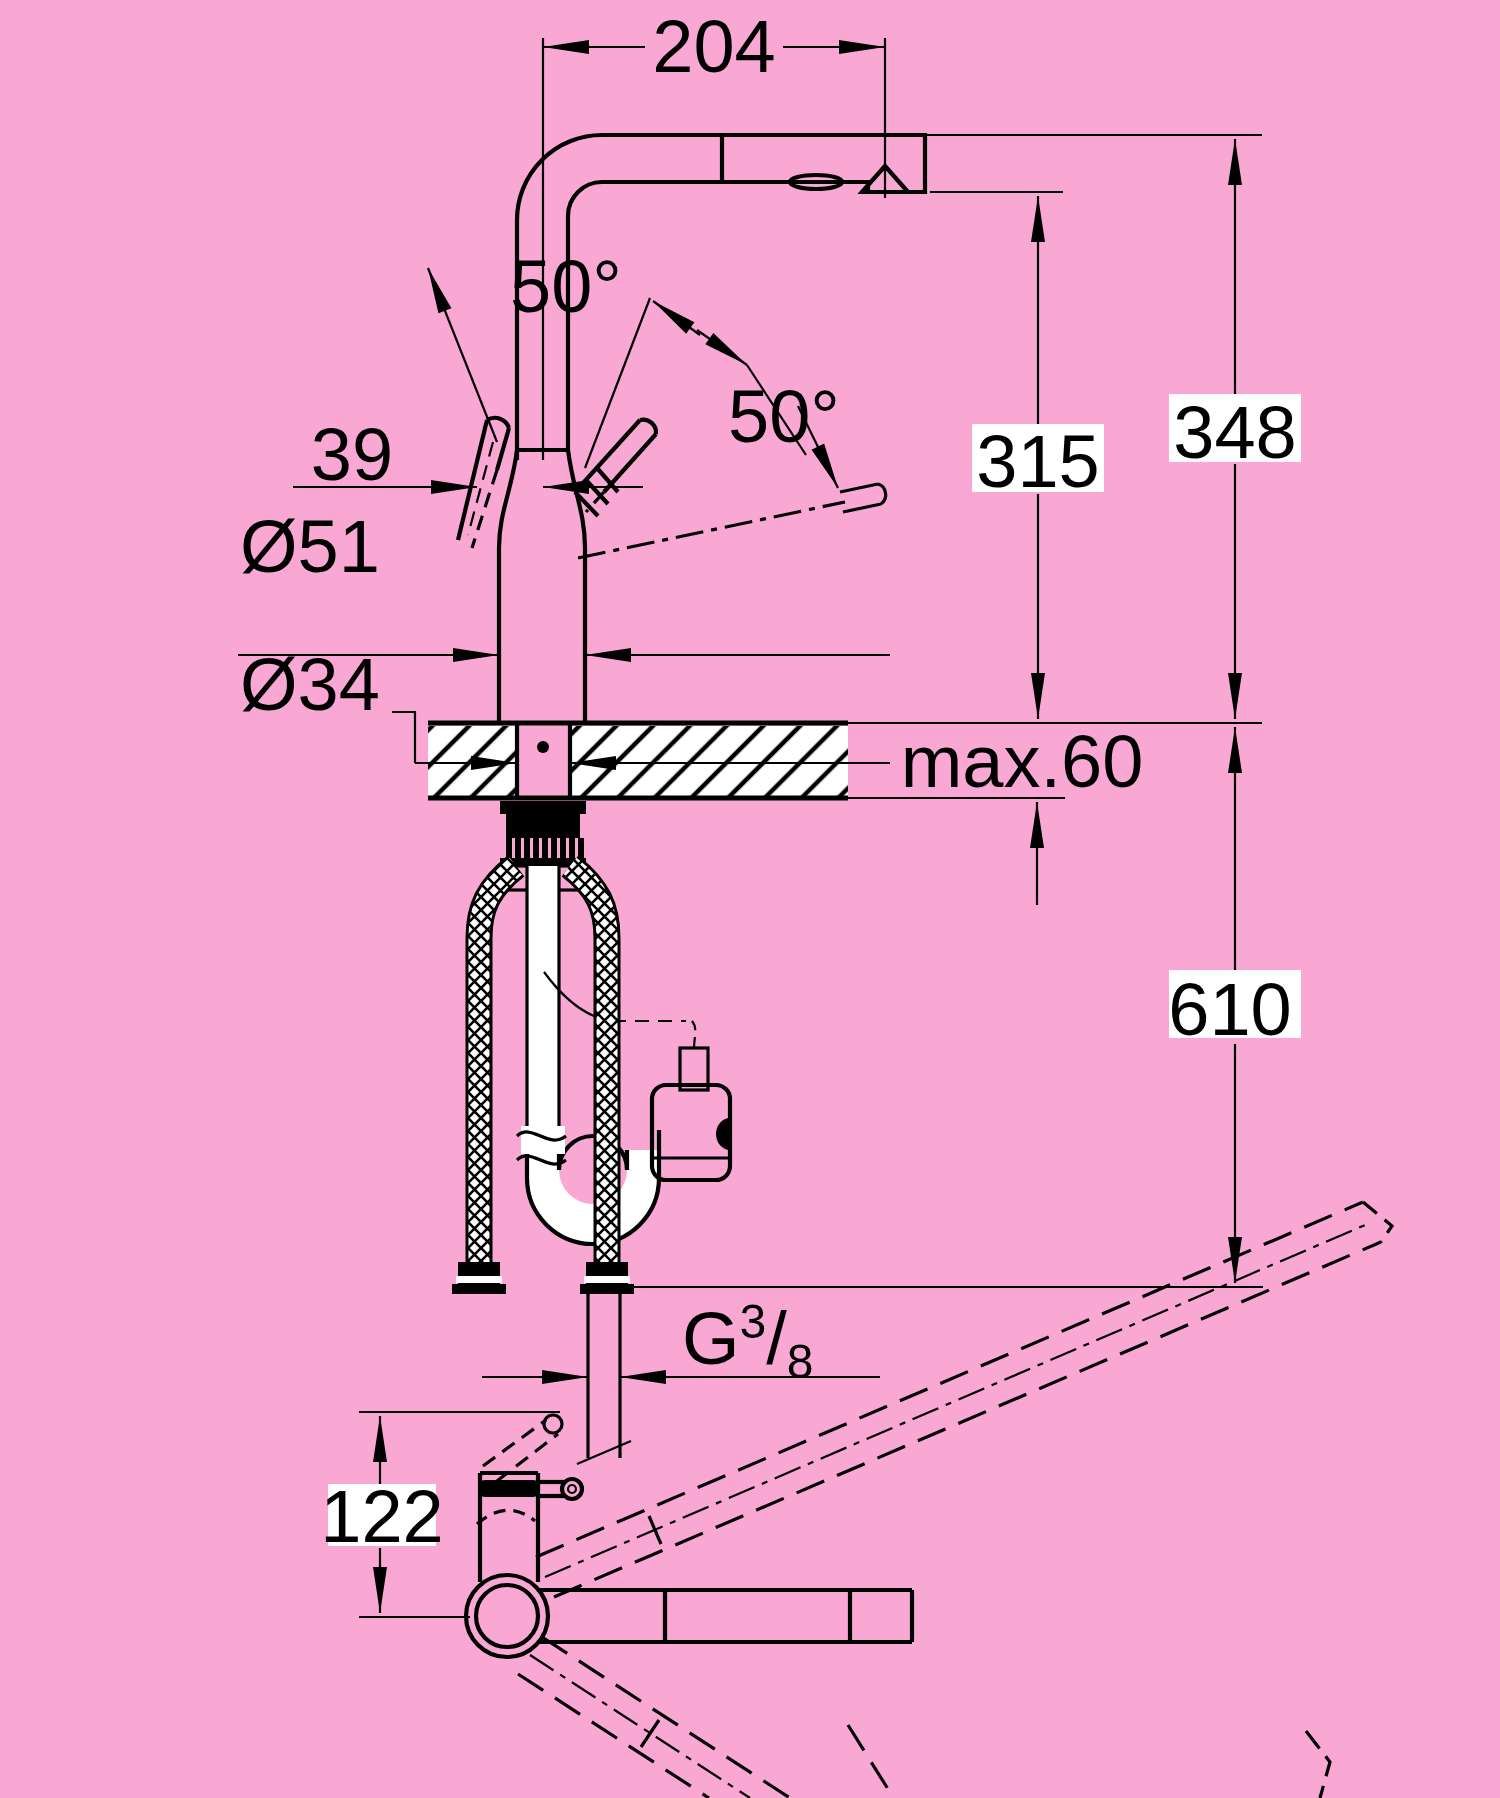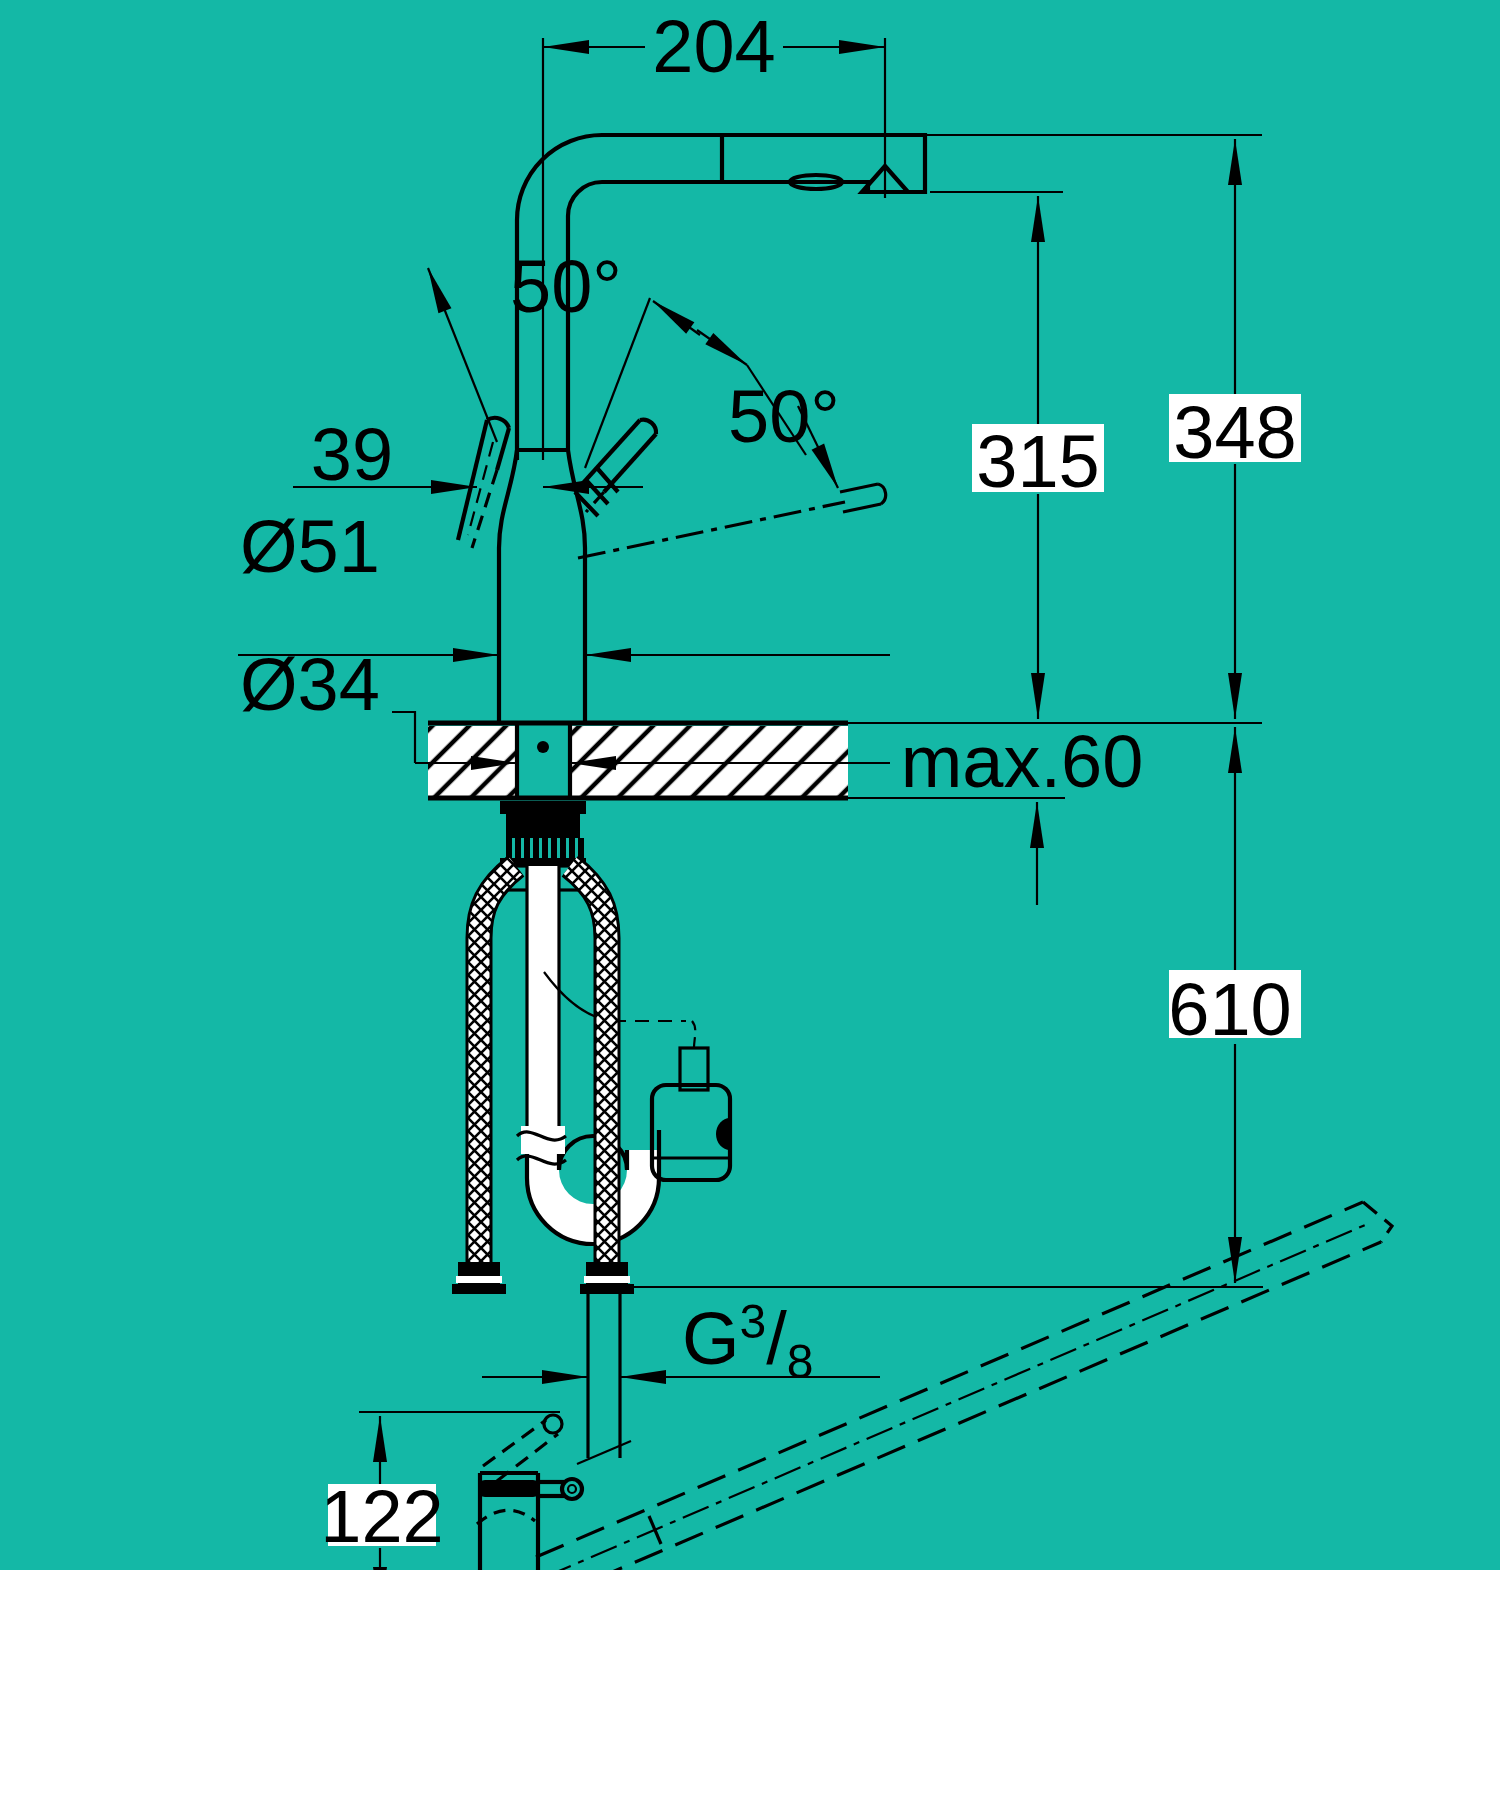--- a/index.html
+++ b/index.html
@@ -1,16 +1,16 @@
 <!DOCTYPE html>
 <html><head>
 <meta charset="utf-8">
 <style>
   html,body{margin:0;padding:0;background:#fff;}
-  .sheet{position:relative;width:1500px;height:1570px;background:#14b8a6;overflow:hidden;
+  .sheet{position:relative;width:1500px;height:1798px;background:#f9a8d4;overflow:hidden;
          font-family:"Liberation Sans", sans-serif;}
   svg{display:block}
   .ink{stroke:#000;fill:none}
   .w2{stroke-width:2.2}
   .w3{stroke-width:3.2}
   .w4{stroke-width:4.2}
   .w5{stroke-width:5}
   .dimtxt{fill:#000;font-family:"Liberation Sans", sans-serif;font-size:74px;}
   .dimtxt.mid{text-anchor:middle}
   .small{font-size:48px}

